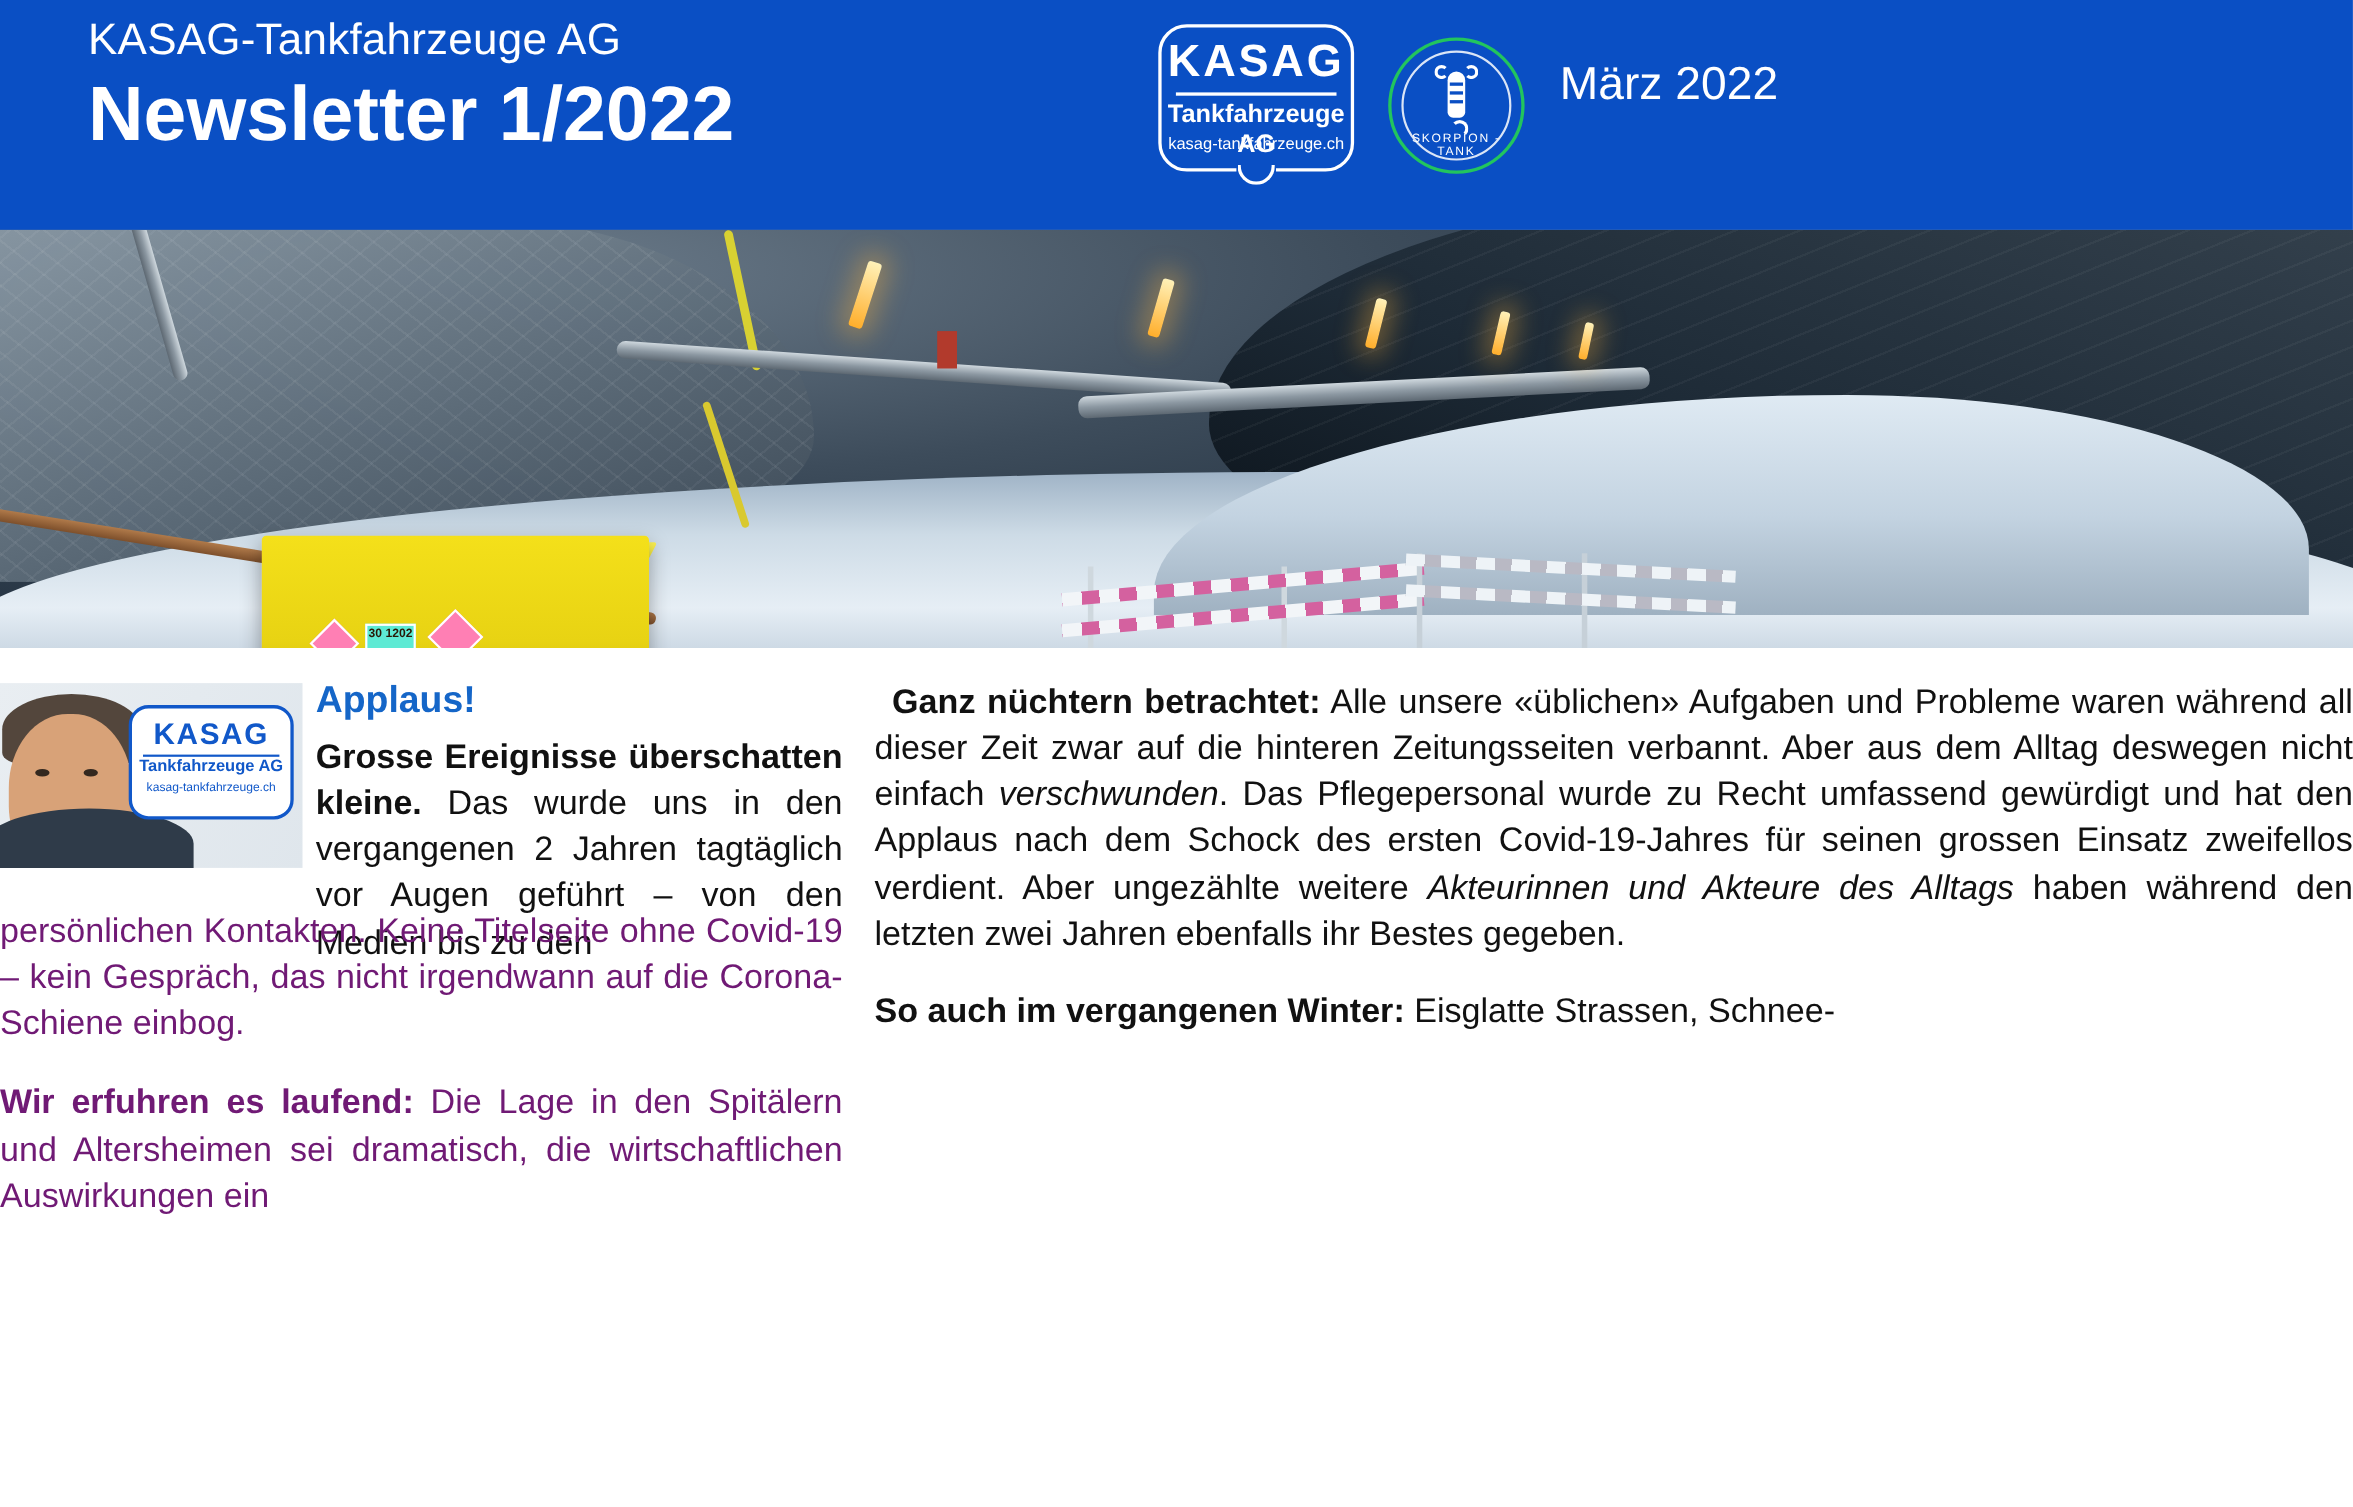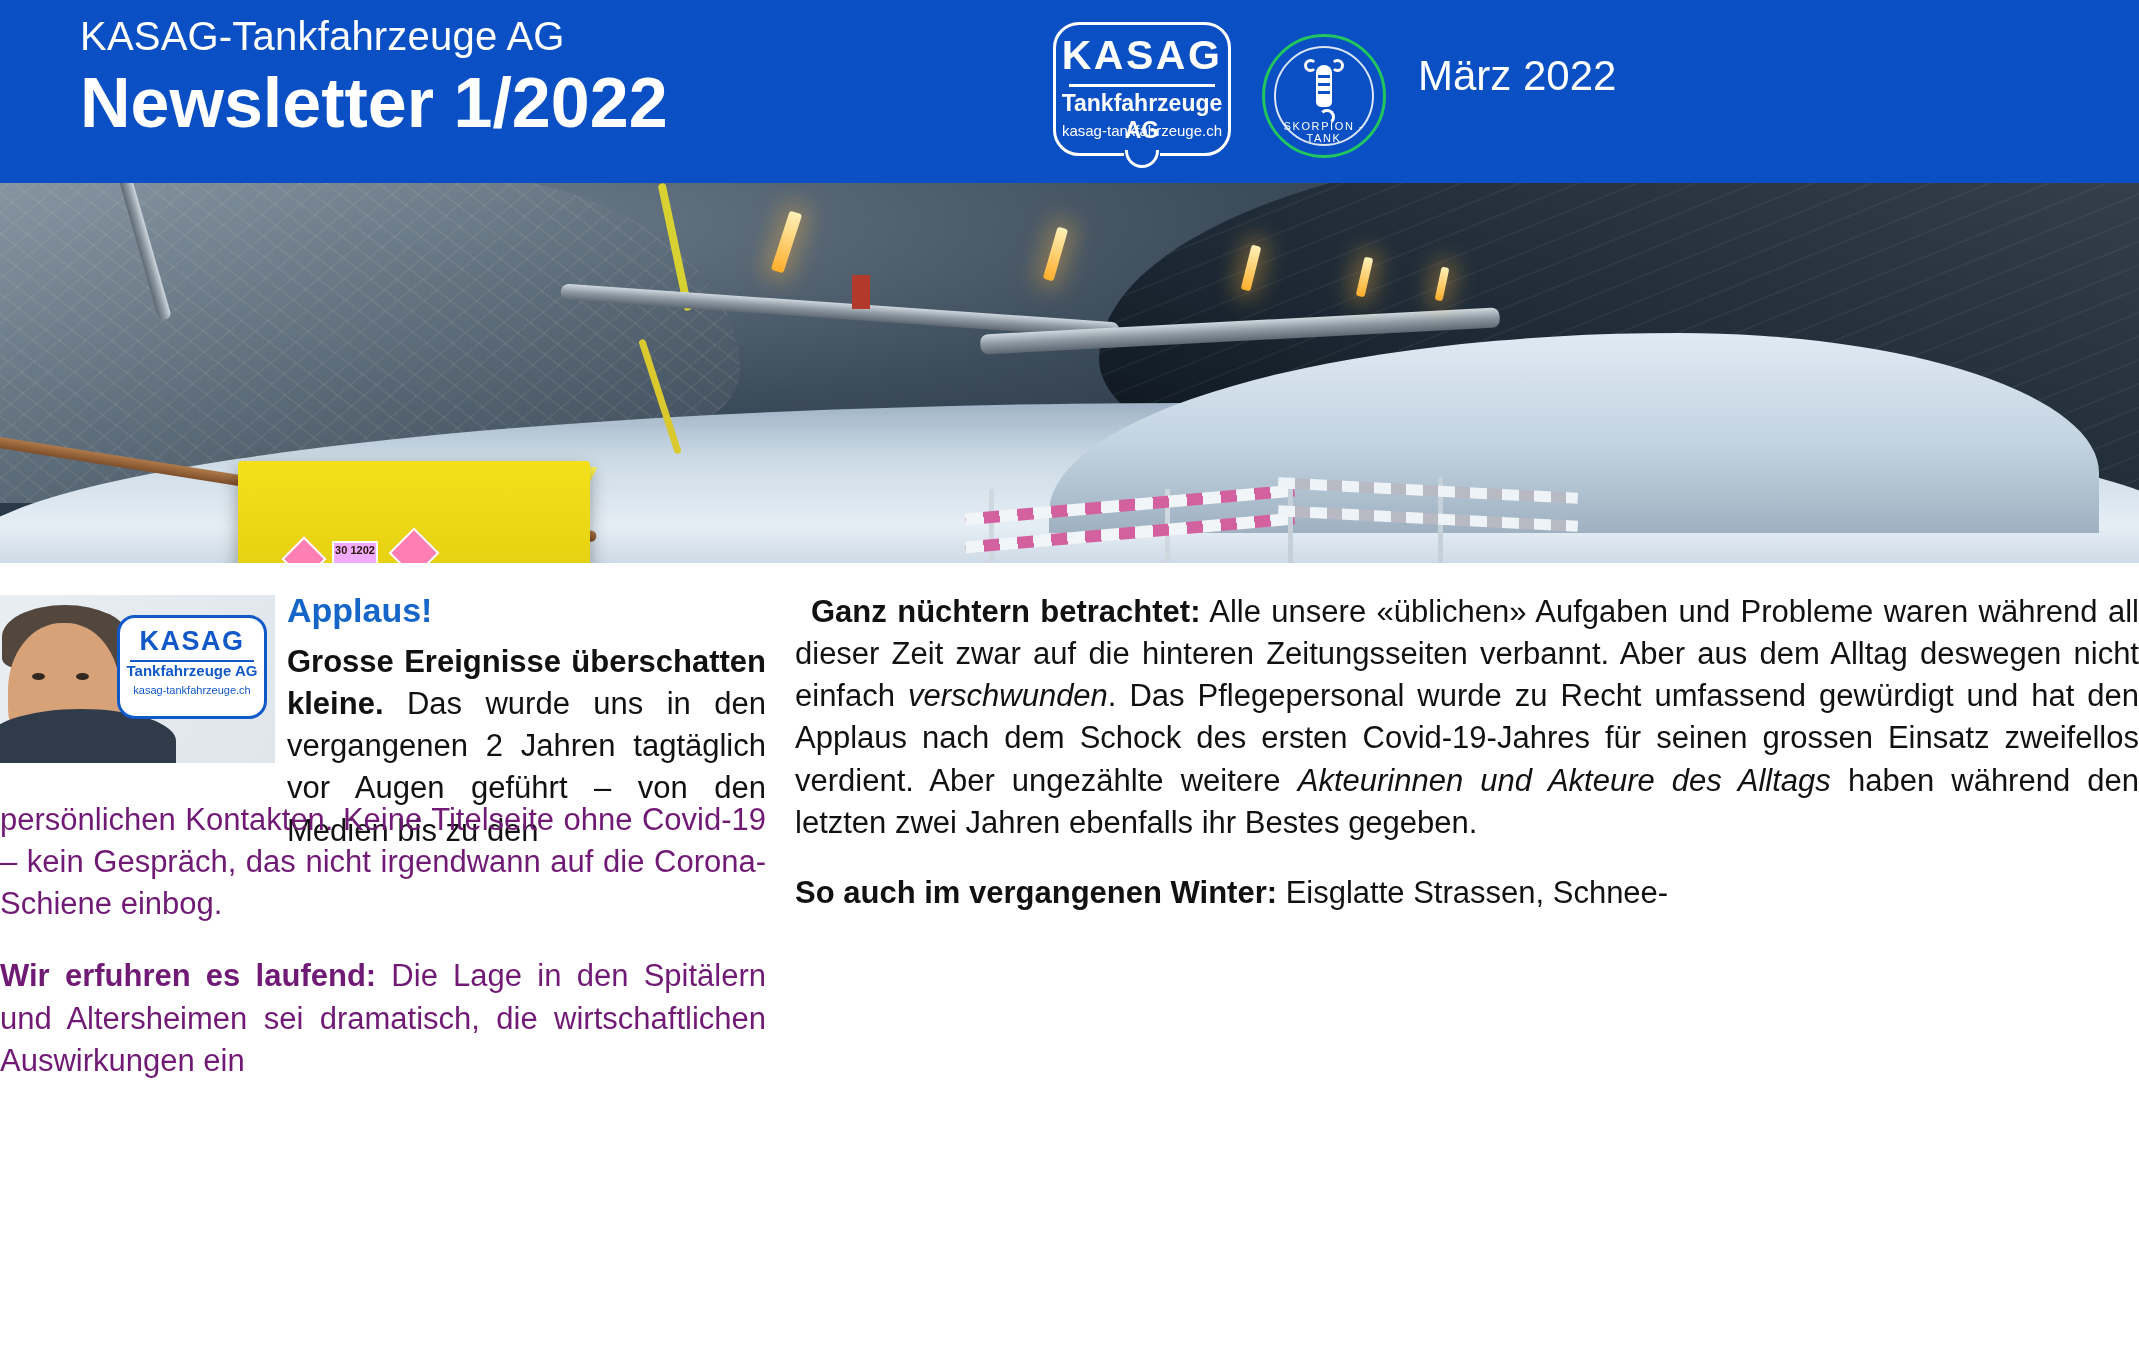--- a/index.html
+++ b/index.html
@@ -8,21 +8,21 @@
     width: 2139px; height: 1370px;
     background: #ffffff;
     font-family: "Liberation Sans", sans-serif;
     overflow: hidden;
   }
 
   
   .header {
     position: relative;
     width: 2139px;
-    height: 183px;
+    height: 209px;
     background: #0a4fc4;
   }
   .header-titles {
     position: absolute;
     left: 80px;
     top: 14px;
     color: #ffffff;
   }
   .company-name {
     font-size: 40px;
@@ -296,21 +296,21 @@
     background: #ff7fb4;
     border: 2px solid #ffffff;
     transform: rotate(45deg);
   }
   .hero .placard.d1 { left: 288px; top: 360px; width: 32px; height: 32px; }
   .hero .placard.d2 { left: 396px; top: 352px; width: 36px; height: 36px; }
   .hero .unno {
     position: absolute;
     left: 332px; top: 358px;
     width: 46px; height: 34px;
-    background: #f0abfc;
+    background: #5eead4;
     border: 2px solid #ffffff;
     color: #2a1705;
     font-size: 11px;
     line-height: 15px;
     text-align: center;
     font-weight: 700;
   }
   .hero .fence {
     position: absolute;
     left: 965px; top: 300px;

